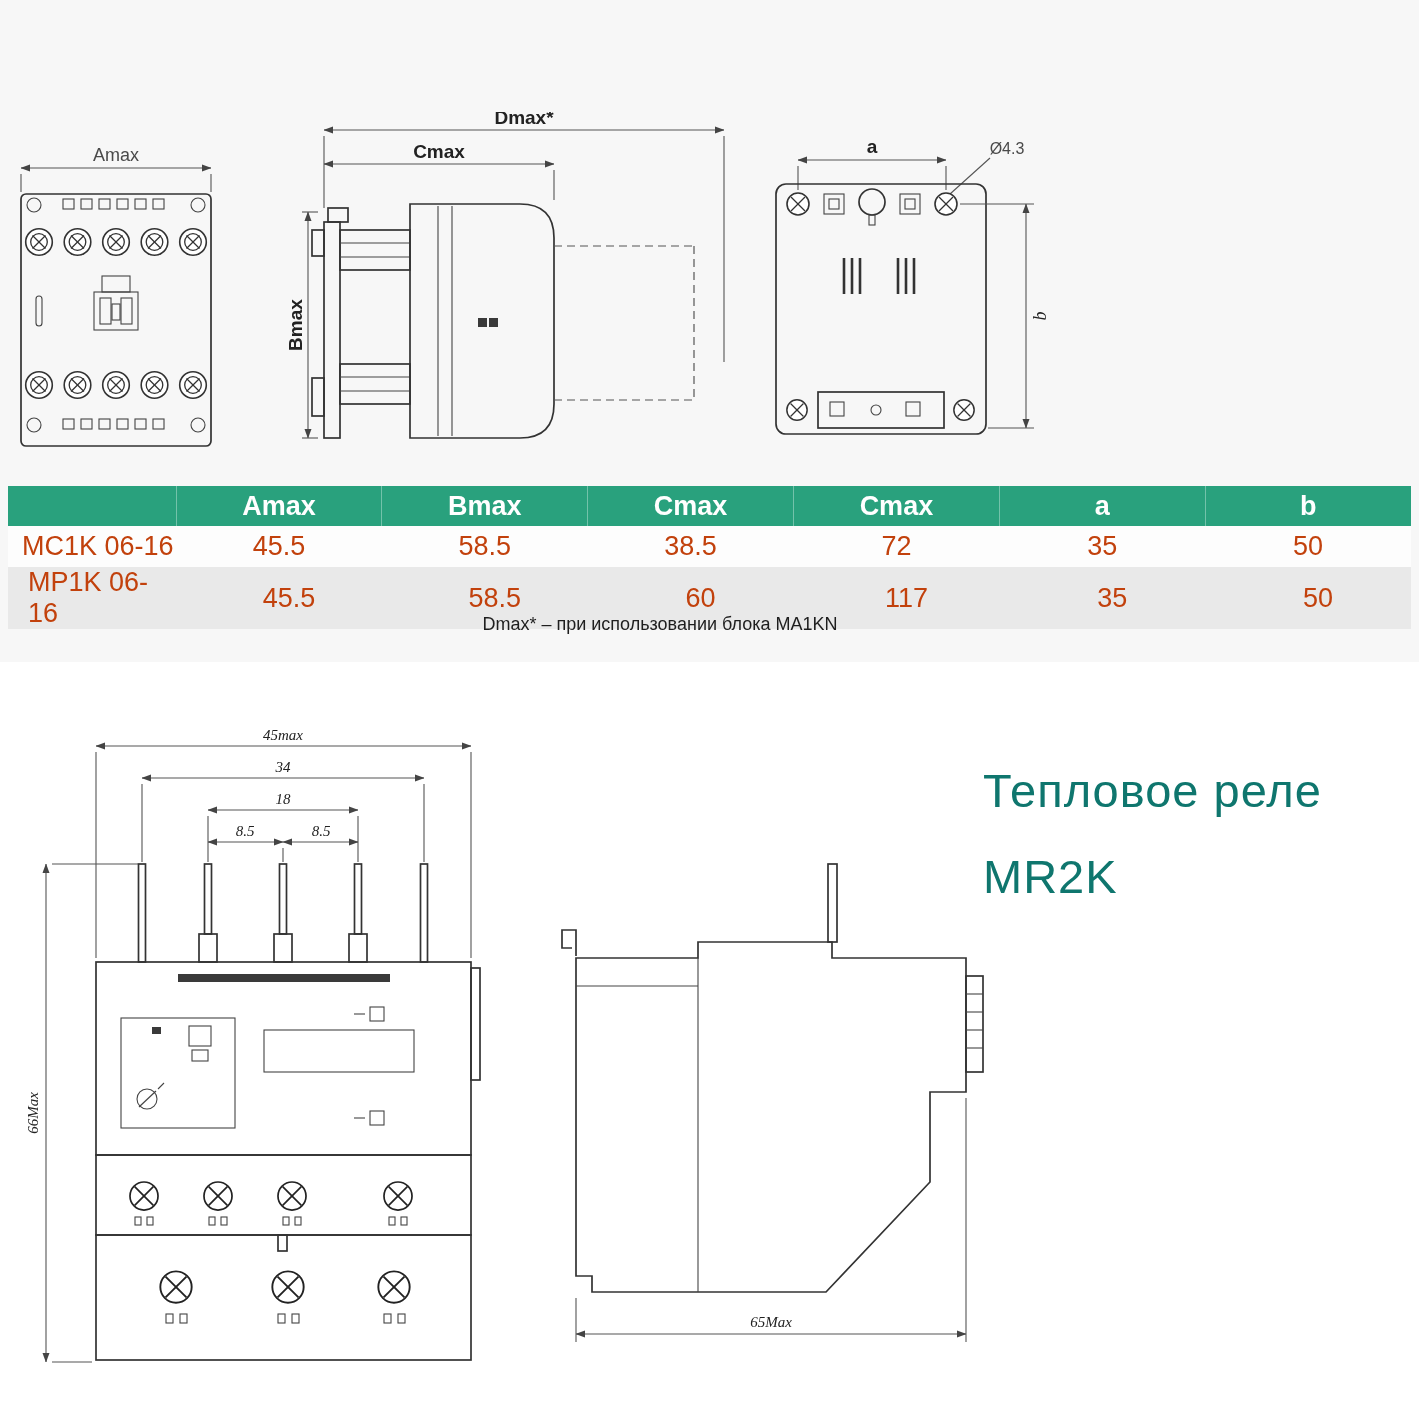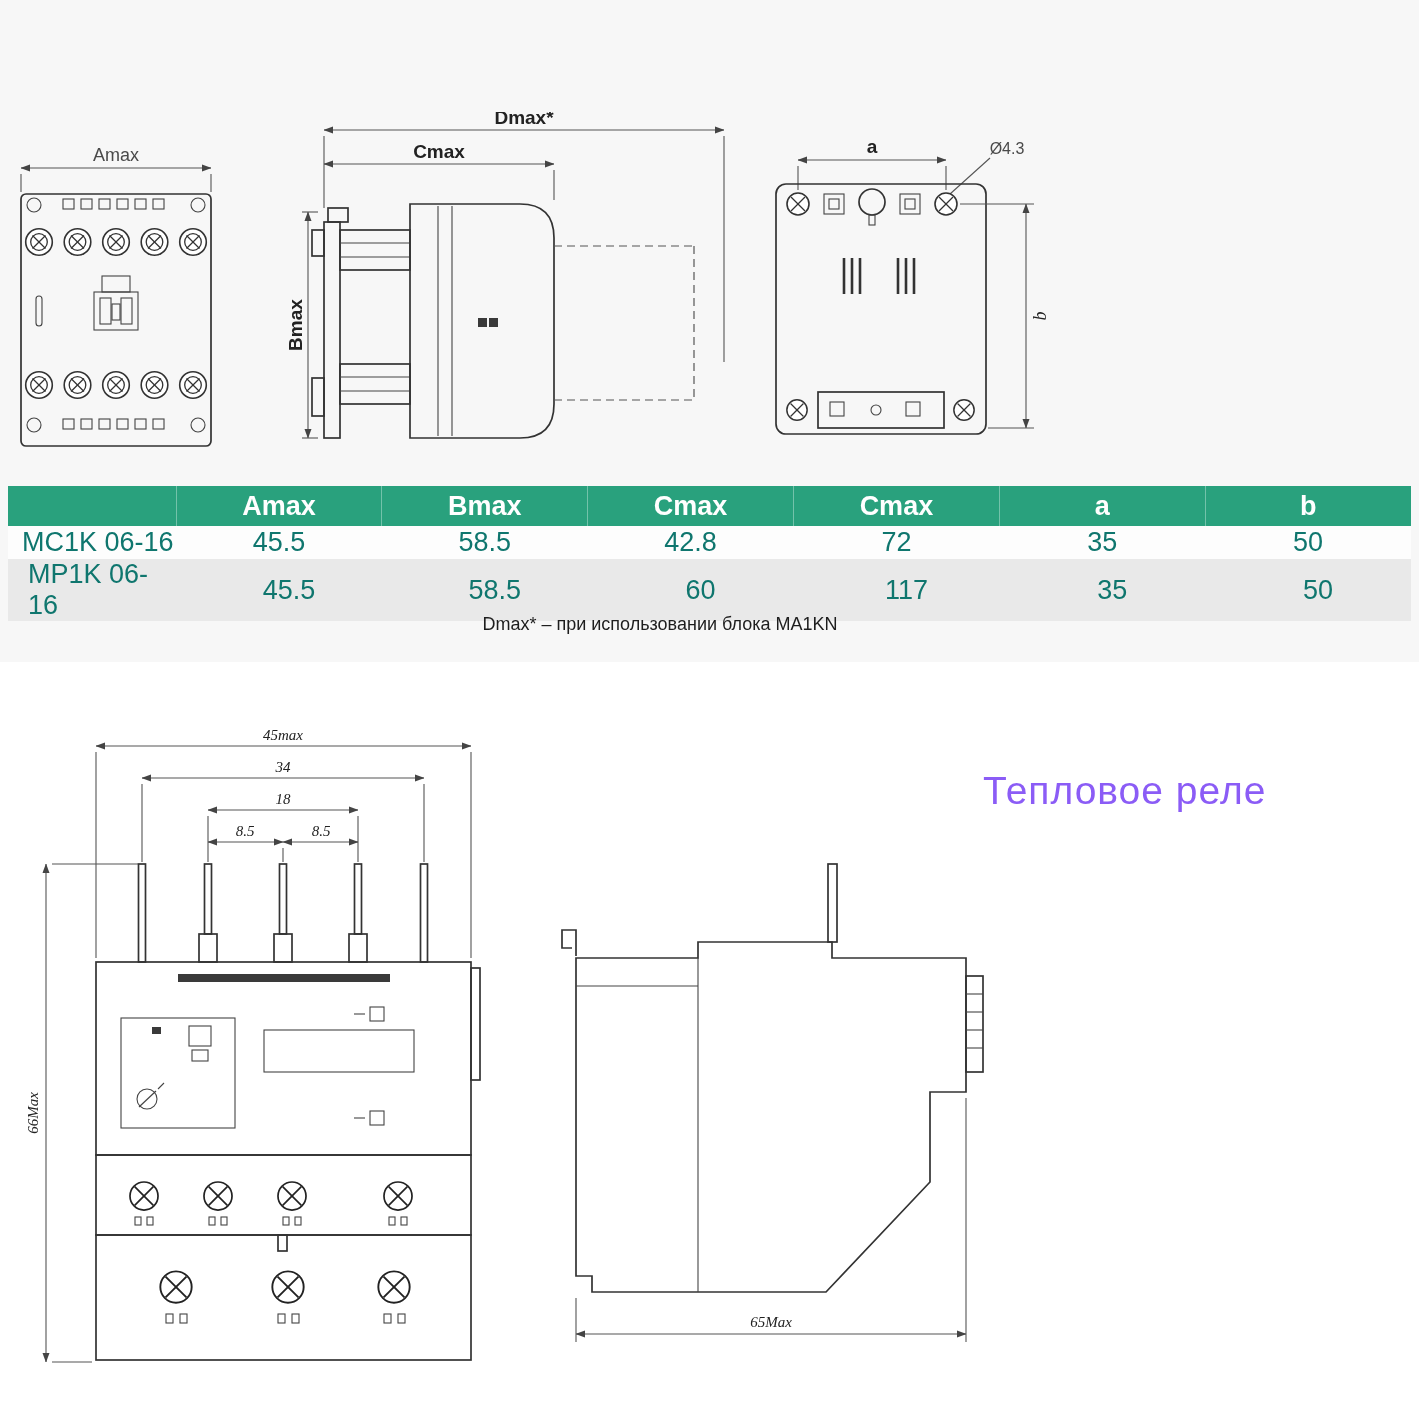--- a/index.html
+++ b/index.html
@@ -28,32 +28,32 @@
   table.spec {
     position:absolute; left:8px; top:486px; width:1403px;
     border-collapse:collapse; table-layout:fixed; font-size:27px;
   }
   table.spec col.c0 { width:168px; }
   table.spec th {
     background:#29a17d; color:#ffffff; font-weight:bold; height:40px;
     text-align:center; border-left:1px solid rgba(255,255,255,.35); padding:0;
   }
   table.spec th:first-child { border-left:none; }
-  table.spec td { height:33px; text-align:center; padding:0; color:#0f766e; }
+  table.spec td { height:41px; text-align:center; padding:0; color:#c2410c; }
   table.spec td.namecol { text-align:left; padding-left:14px; }
   table.spec tr.r0 td { background:#fdfdfd; }
   table.spec tr.r1 td { background:#e9e9e9;padding-left:20px; }
 
   .footnote {
     position:absolute; left:0; top:614px; width:1320px; text-align:center;
     font-size:18px; color:#1e1e1e;
   }
   .relay-title {
-    position:absolute; left:983px; top:748px; font-size:39px; font-weight:400;
-    color:#8b5cf6; letter-spacing:1px; line-height:86px;
+    position:absolute; left:983px; top:748px; font-size:47px; font-weight:400;
+    color:#0f766e; letter-spacing:1px; line-height:86px;
   }
 </style>
 </head>
 <body>
 
 <div class="page">
   <div class="top-band"></div>
 
 
   <svg width="0" height="0" style="position:absolute">
@@ -244,21 +244,21 @@
         <th>Cmax</th>
         <th>a</th>
         <th>b</th>
       </tr>
     </thead>
     <tbody>
       <tr class="r0">
         <td class="namecol">MC1K 06-16</td>
         <td>45.5</td>
         <td>58.5</td>
-        <td>42.8</td>
+        <td>38.5</td>
         <td>72</td>
         <td>35</td>
         <td>50</td>
       </tr>
       <tr class="r1">
         <td class="namecol">MP1K 06-16</td>
         <td>45.5</td>
         <td>58.5</td>
         <td>60</td>
         <td>117</td>
@@ -389,14 +389,15 @@
     <g>
       <line class="dimln" x1="48" y1="478" x2="438" y2="478" marker-start="url(#arw)" marker-end="url(#arw)"></line>
       <line class="dimln" x1="48" y1="442" x2="48" y2="486"></line>
       <line class="dimln" x1="438" y1="242" x2="438" y2="486"></line>
       <text class="ti" x="243" y="471" text-anchor="middle">65Max</text>
     </g>
   </svg>
 
   <div class="relay-title">
     <div>Тепловое реле</div>
+    <div>MR2K</div>
   </div>
 </div>
 
 </body></html>

